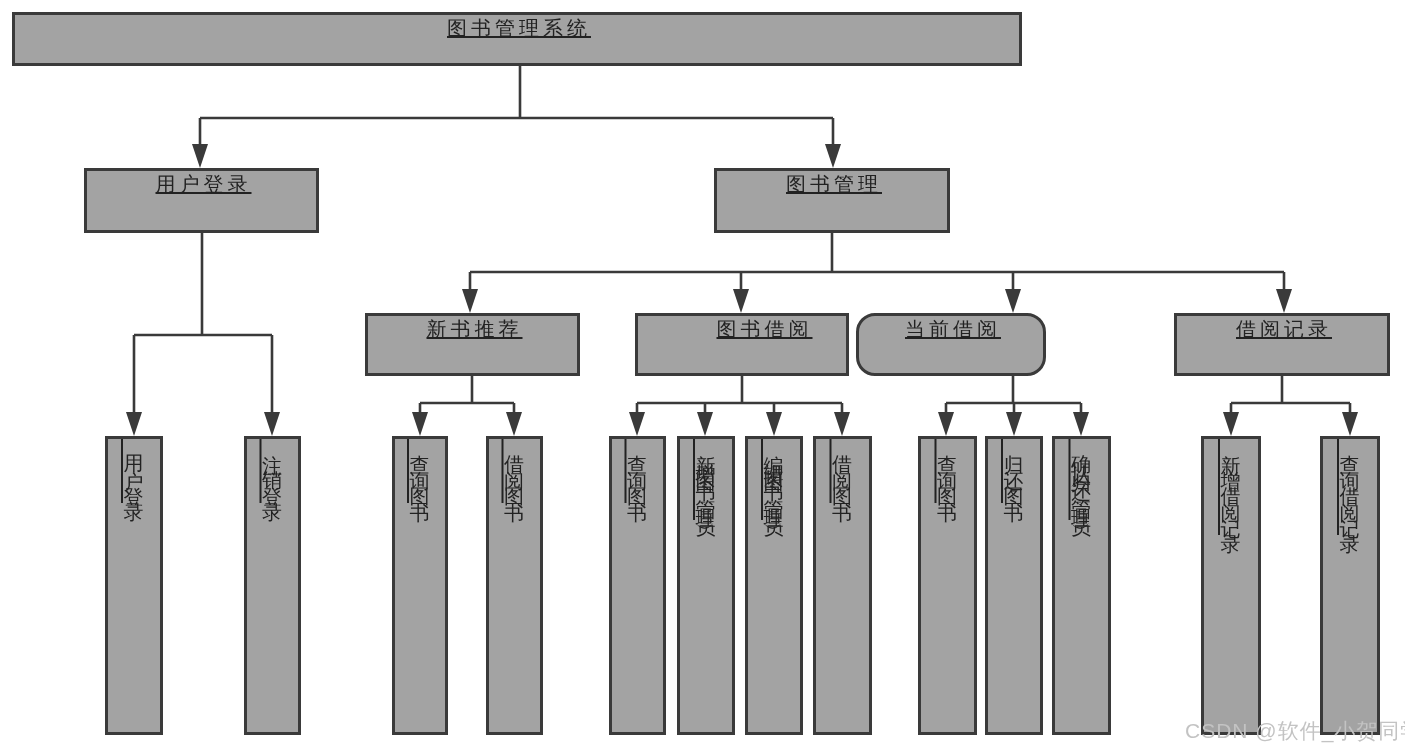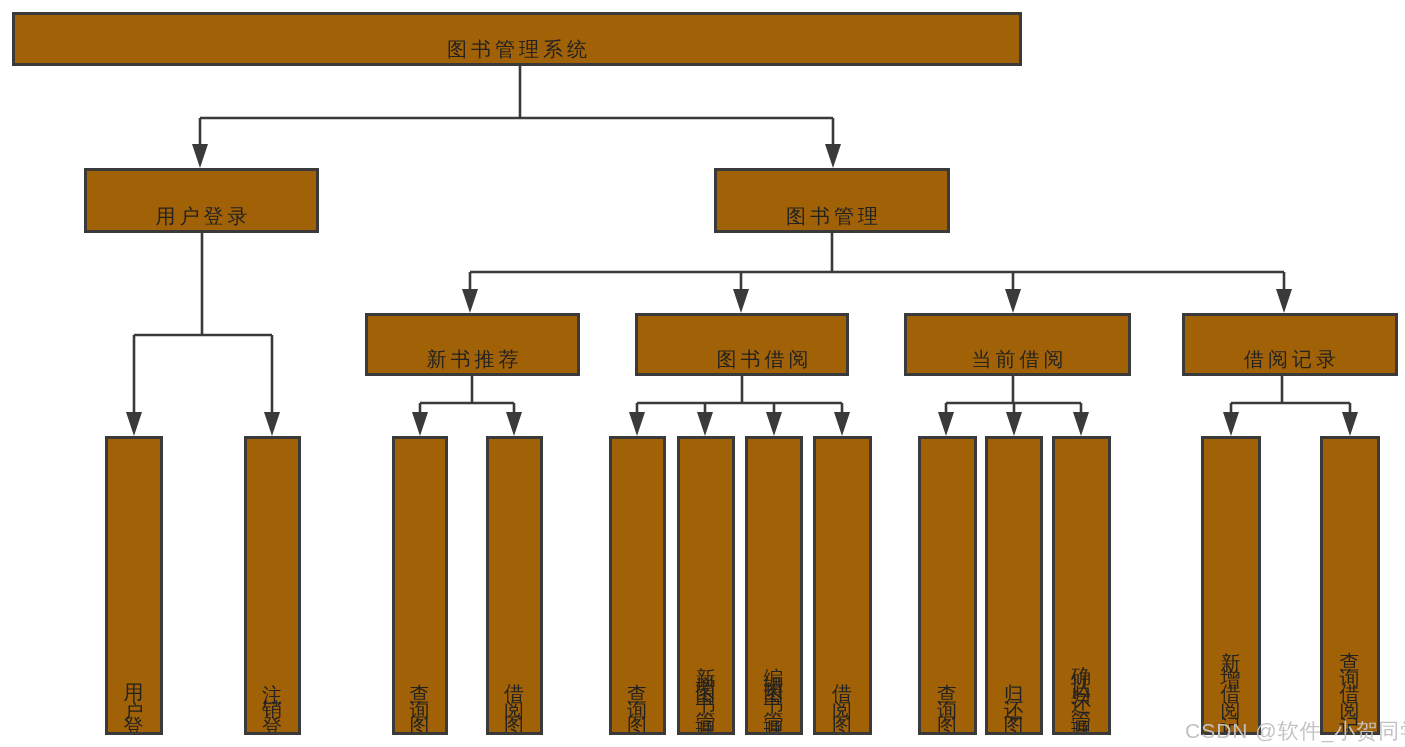--- a/index.html
+++ b/index.html
@@ -19,26 +19,27 @@
     position: absolute;
     left: 0;
     top: 0;
     width: 1405px;
     height: 747px;
     pointer-events: none;
   }
   .node {
     position: absolute;
     box-sizing: border-box;
-    background: #a16207;
+    background: #a3a3a3;
     border: 3px solid #3a3a3a;
     display: flex;
-    align-items: flex-end;
+    align-items: flex-start;
     justify-content: center;
     color: #222222;
+    text-decoration: underline;
   }
   .h-label {
     font-size: 20px;
     letter-spacing: 4px;
     text-indent: 4px;
     white-space: nowrap;
   }
   .leaf {
     overflow: hidden;
   }
@@ -144,24 +145,24 @@
   <div class="node" style="left:714px; top:168px; width:236px; height:65px;">
     <span class="h-label">图书管理</span>
   </div>
 
   <div class="node" style="left:365px; top:313px; width:215px; height:63px;">
     <span class="h-label">新书推荐</span>
   </div>
   <div class="node" style="left:635px; top:313px; width:214px; height:63px;padding-left:41px;">
     <span class="h-label">图书借阅</span>
   </div>
-  <div class="node" style="left:904px; top:313px; width:227px; height:63px;">
+  <div class="node" style="left:856px; top:313px; width:190px; height:63px;border-radius:19px;">
     <span class="h-label">当前借阅</span>
   </div>
-  <div class="node" style="left:1174px; top:313px; width:216px; height:63px;margin-left:8px;">
+  <div class="node" style="left:1174px; top:313px; width:216px; height:63px;">
     <span class="h-label">借阅记录</span>
   </div>
 
   <div class="node leaf" style="left:105px; top:436px; width:58px; height:299px;">
     <span class="v-label">用户登录</span>
   </div>
   <div class="node leaf" style="left:244px; top:436px; width:57px; height:299px;">
     <span class="v-label">注销登录</span>
   </div>
 

